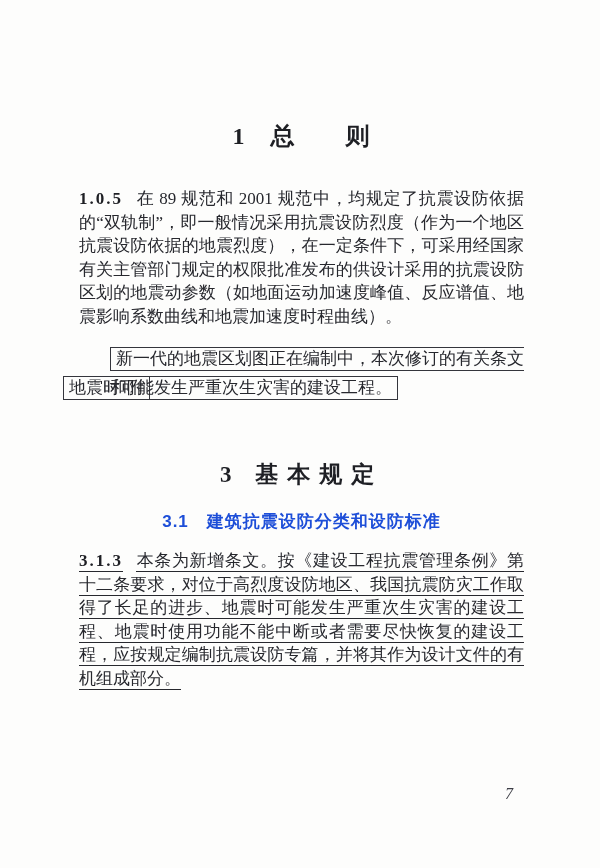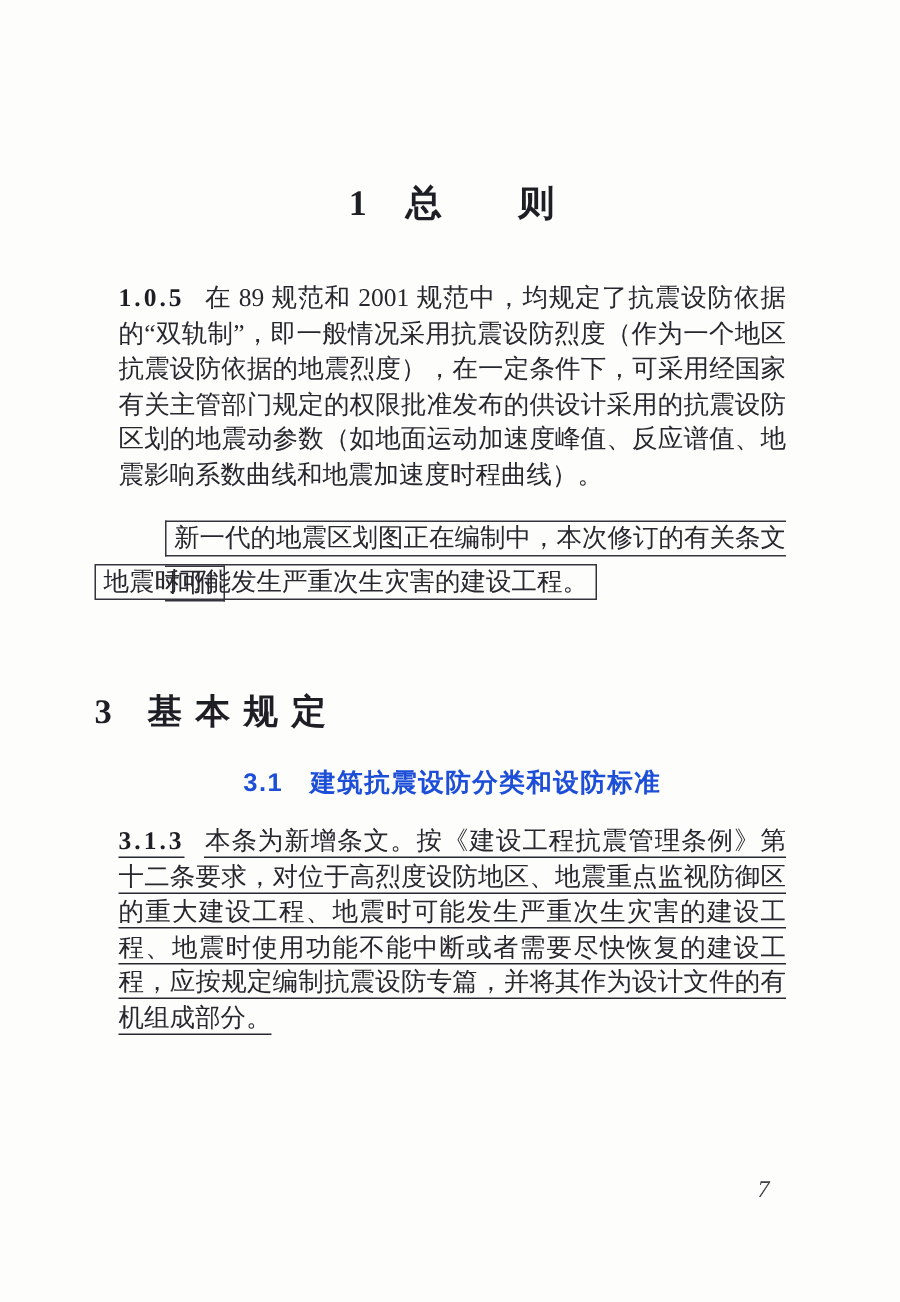--- a/index.html
+++ b/index.html
@@ -71,21 +71,21 @@
     border: 1px solid #34353c;
     padding: 1px 5px 2px 5px;
     font-size: 17px;
   }
 
   h2.chapter-heading-3 {
     margin: 60px 0 0 0;
     font-size: 23px;
     line-height: 26px;
     font-weight: 700;
-    text-align: left;
+    text-align: center;
     letter-spacing: 9px;
     color: #1e1f24;
   }
 
   h3.section-heading {
     margin: 23px 0 0 0;
     font-family: "Liberation Sans", "DejaVu Sans", sans-serif;
     font-size: 17px;
     line-height: 21px;
     font-weight: 700;
@@ -124,19 +124,19 @@
 
     <div class="note-group">
       <div class="note-line note-line-indent"><span class="note-box">新一代的地震区划图正在编制中，本次修订的有关条文和附</span></div>
       <div class="note-line"><span class="note-box">地震时可能发生严重次生灾害的建设工程。</span></div>
     </div>
 
     <h2 class="chapter-heading-3">3 基本规定</h2>
 
     <h3 class="section-heading">3.1　建筑抗震设防分类和设防标准</h3>
 
-    <p class="para upara clause-313"><span class="clause-num">3.1.3</span><span>本条为新增条文。按《建设工程抗震管理条例》第十二条要求，对位于高烈度设防地区、地震重点监视防御区的重大建设工程、地震时可能发生严重次生灾害的建设工程、地震时使用功能不能中断或者需要尽快恢复的建设工程，应按规定编制抗震设防专篇，并将其作为设计文件的有机组成部分。</span></p>
+    <p class="para upara clause-313"><span class="clause-num">3.1.3</span><span>本条为新增条文。按《建设工程抗震管理条例》第十二条要求，对位于高烈度设防地区、我国抗震防灾工作取得了长足的进步、地震时可能发生严重次生灾害的建设工程、地震时使用功能不能中断或者需要尽快恢复的建设工程，应按规定编制抗震设防专篇，并将其作为设计文件的有机组成部分。</span></p>
 
 
   </div>
 
   <div class="page-number">7</div>
 </div>
 
 </body></html>

